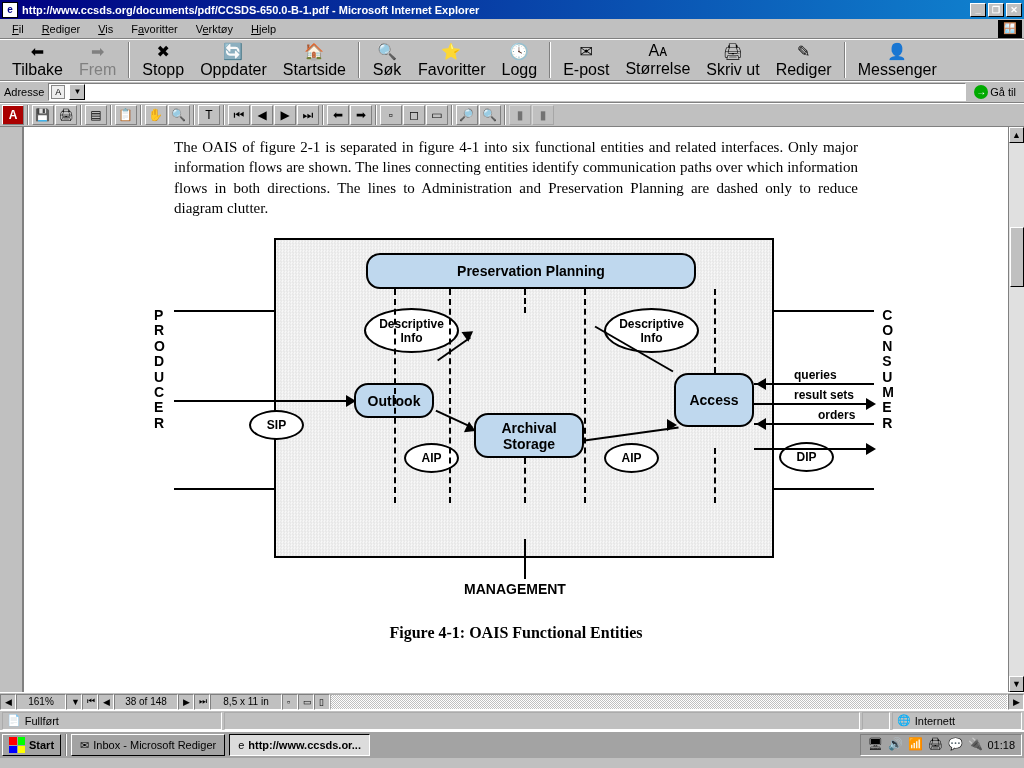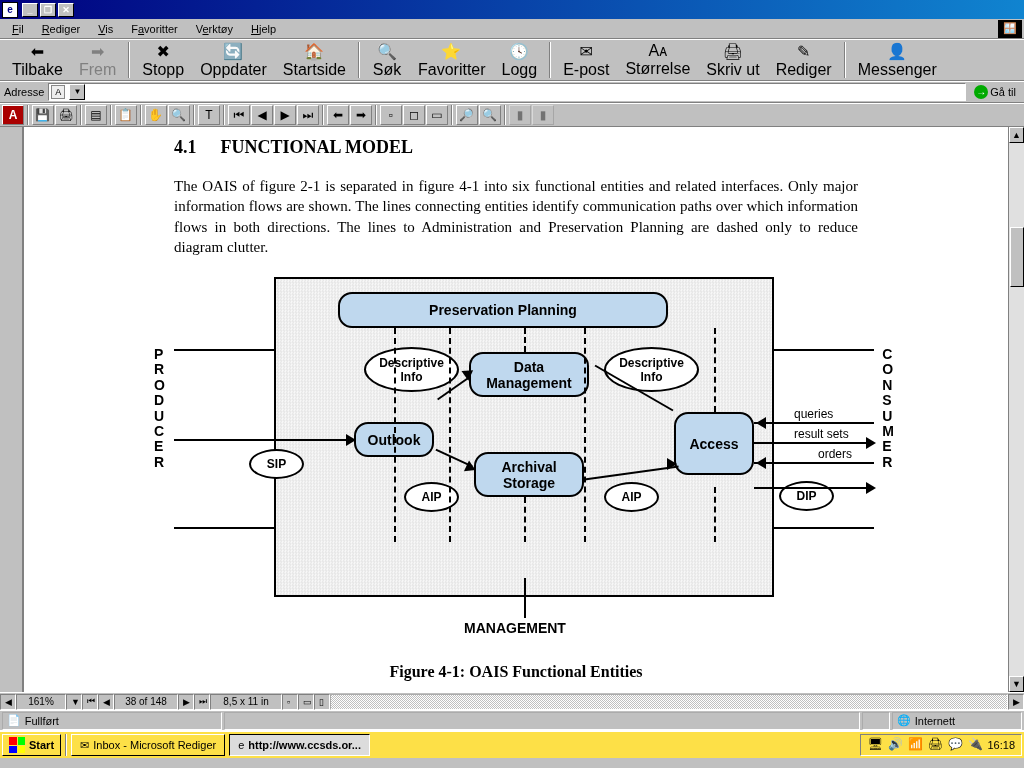--- a/index.html
+++ b/index.html
@@ -32,50 +32,51 @@
 .vscroll{width:16px;background:#c0c0c0;border-left:1px solid #808080;position:relative}
 .vscroll .arr{height:16px;background:#c0c0c0;border:1px solid;border-color:#fff #000 #000 #fff;text-align:center;font-size:9px;line-height:14px}
 .vscroll .track{height:calc(100% - 32px);background:repeating-conic-gradient(#c0c0c0 0 25%,#fff 0 50%) 50%/2px 2px}
 .vscroll .thumb{position:absolute;top:100px;width:14px;left:1px;height:60px;background:#c0c0c0;border:1px solid;border-color:#fff #000 #000 #fff}
 .hstatusbar{height:18px;background:#c0c0c0;display:flex;align-items:center;border-top:1px solid #fff}
 .hstatusbar .cell{border:1px solid;border-color:#808080 #fff #fff #808080;height:16px;padding:0 4px;display:flex;align-items:center;font-size:10px;background:#c0c0c0}
 .hstatusbar .navbtn{width:16px;text-align:center;font-size:9px}
 .iestatusbar{height:20px;background:#c0c0c0;display:flex;align-items:center;border-top:1px solid #fff;padding:0 2px;gap:2px}
 .iestatusbar .cell{border:1px inset #fff;height:18px;padding:0 4px;display:flex;align-items:center;gap:4px;font-size:11px}
 .iestatusbar .spacer{flex:1}
-.taskbar{height:28px;background:#fde047;display:flex;align-items:center;border-top:2px solid #fff;padding:0 2px;gap:4px}
+.taskbar{height:28px;background:#a3a3a3;display:flex;align-items:center;border-top:2px solid #fff;padding:0 2px;gap:4px}
 .startbtn{height:22px;padding:0 6px;border:1px solid;border-color:#fff #000 #000 #fff;display:flex;align-items:center;gap:4px;font-weight:700;font-size:11px}
 .startbtn .winlogo{width:16px;height:16px;display:grid;grid-template:1fr 1fr/1fr 1fr;gap:1px}
 .startbtn .winlogo span:nth-child(1){background:#f00}.startbtn .winlogo span:nth-child(2){background:#0f0}.startbtn .winlogo span:nth-child(3){background:#00f}.startbtn .winlogo span:nth-child(4){background:#ff0}
 .taskbtn{height:22px;padding:0 8px;border:1px solid;border-color:#fff #000 #000 #fff;display:flex;align-items:center;gap:4px;font-size:11px;max-width:160px;overflow:hidden;white-space:nowrap}
 .taskbtn.active{border-color:#000 #fff #fff #000;background:#dcdcdc}
 .tray{margin-left:auto;height:22px;border:1px solid;border-color:#808080 #fff #fff #808080;display:flex;align-items:center;padding:0 6px;gap:4px;font-size:11px}
 .tray .ico{width:16px;height:16px;font-size:12px;text-align:center}
 
 .doc h2{font-family:"Times New Roman",serif;font-size:18px;font-weight:700;margin-bottom:18px}
 .doc h2 .secnum{margin-right:24px}
 .doc p{font-family:"Times New Roman",serif;font-size:15px;text-align:justify;line-height:1.35;margin-bottom:20px}
 .doc .caption{font-family:"Times New Roman",serif;font-size:16px;font-weight:700;text-align:center;margin-top:16px}
 
 .diagram{position:relative;width:700px;height:370px;margin:0 auto}
 .dg-frame{position:absolute;left:100px;top:0;width:500px;height:320px;border:2px solid #000;background:repeating-conic-gradient(#e0e0e0 0 25%,#fff 0 50%) 50%/3px 3px}
 .dg-box{position:absolute;background:#bfd8ee;border:2px solid #000;border-radius:14px;display:flex;align-items:center;justify-content:center;font-family:Arial,sans-serif;font-weight:700;text-align:center;font-size:14px;padding:4px}
 .dg-oval{position:absolute;background:#fff;border:2px solid #000;border-radius:50%;display:flex;align-items:center;justify-content:center;font-family:Arial,sans-serif;font-weight:700;text-align:center;font-size:12px}
 .dg-sidetx{position:absolute;font-family:Arial,sans-serif;font-weight:700;font-size:14px}
 .dg-vert{display:flex;flex-direction:column;line-height:1.1}
-.dg-lbl{position:absolute;font-family:Arial,sans-serif;font-size:12px;font-weight:400}
+.dg-lbl{position:absolute;font-family:Arial,sans-serif;font-size:12px;font-weight:700}
 .dg-line{position:absolute;background:#000}
 .dg-dash{position:absolute;border-left:2px dashed #000}
 .dg-arrow{position:absolute;width:0;height:0}
 </style>
 </head>
 <body>
 
 <div class="titlebar">
   <div class="icon">e</div>
+  <div class="titlebar-text">http://www.ccsds.org/documents/pdf/CCSDS-650.0-B-1.pdf - Microsoft Internet Explorer</div>
   <div class="winbtns">
     <div class="winbtn">_</div>
     <div class="winbtn">❐</div>
     <div class="winbtn">✕</div>
   </div>
 </div>
 
 <div class="menubar">
   <span><u>F</u>il</span>
   <span><u>R</u>ediger</span>
@@ -187,21 +188,20 @@
   <div class="pdfbtn">🔎</div>
   <div class="pdfbtn">🔍</div>
   <div class="pdfsep"></div>
   <div class="pdfbtn" style="opacity:.4">▮</div>
   <div class="pdfbtn" style="opacity:.4">▮</div>
 </div>
 
 <div class="content">
   <div class="leftgutter"></div>
   <div class="page doc">
-    <h2><span class="secnum">4.1</span><span>FUNCTIONAL MODEL</span></h2>
     <p>The OAIS of figure 2-1 is separated in figure 4-1 into six functional entities and related interfaces.  Only major information flows are shown.  The lines connecting entities identify communication paths over which information flows in both directions.  The lines to Administration and Preservation Planning are dashed only to reduce diagram clutter.</p>
 
     <div class="diagram">
 
       <div class="dg-sidetx dg-vert" style="left:-20px;top:70px">
           <span>P</span>
           <span>R</span>
           <span>O</span>
           <span>D</span>
           <span>U</span>
@@ -222,27 +222,25 @@
       <div class="dg-sidetx" style="left:290px;top:343px">MANAGEMENT</div>
 
       <div class="dg-frame"></div>
 
       <div class="dg-line" style="left:0;top:72px;width:100px;height:2px"></div>
       <div class="dg-line" style="left:0;top:250px;width:100px;height:2px"></div>
 
       <div class="dg-line" style="left:600px;top:72px;width:100px;height:2px"></div>
       <div class="dg-line" style="left:600px;top:250px;width:100px;height:2px"></div>
 
-      <div class="dg-box" style="left:164px;top:15px;width:330px;height:36px">Preservation Planning</div>
-      <div class="dg-box" style="left:295px;top:75px;width:120px;height:45px;white-space:pre-line">Data
-Management</div>
+      <div class="dg-box" style="left:192px;top:15px;width:330px;height:36px">Preservation Planning</div>
       <div class="dg-box" style="left:180px;top:145px;width:80px;height:35px">Outlook</div>
       <div class="dg-box" style="left:300px;top:175px;width:110px;height:45px;white-space:pre-line">Archival
 Storage</div>
-      <div class="dg-box" style="left:500px;top:135px;width:80px;height:63px">Access</div>
+      <div class="dg-box" style="left:500px;top:135px;width:80px;height:54px">Access</div>
 
       <div class="dg-oval" style="left:190px;top:70px;width:95px;height:45px;white-space:pre-line">Descriptive
 Info</div>
       <div class="dg-oval" style="left:430px;top:70px;width:95px;height:45px;white-space:pre-line">Descriptive
 Info</div>
       <div class="dg-oval" style="left:75px;top:172px;width:55px;height:30px">SIP</div>
       <div class="dg-oval" style="left:230px;top:205px;width:55px;height:30px">AIP</div>
       <div class="dg-oval" style="left:430px;top:205px;width:55px;height:30px">AIP</div>
       <div class="dg-oval" style="left:605px;top:204px;width:55px;height:30px">DIP</div>
 
@@ -341,15 +339,15 @@
       <span>e</span>
       <b>http://www.ccsds.or...</b>
     </div>
   <div class="tray">
     <span class="ico">🖥</span>
     <span class="ico">🔊</span>
     <span class="ico">📶</span>
     <span class="ico">🖨</span>
     <span class="ico">💬</span>
     <span class="ico">🔌</span>
-    <span>16:18</span>
+    <span>01:18</span>
   </div>
 </div>
 
 </body></html>

